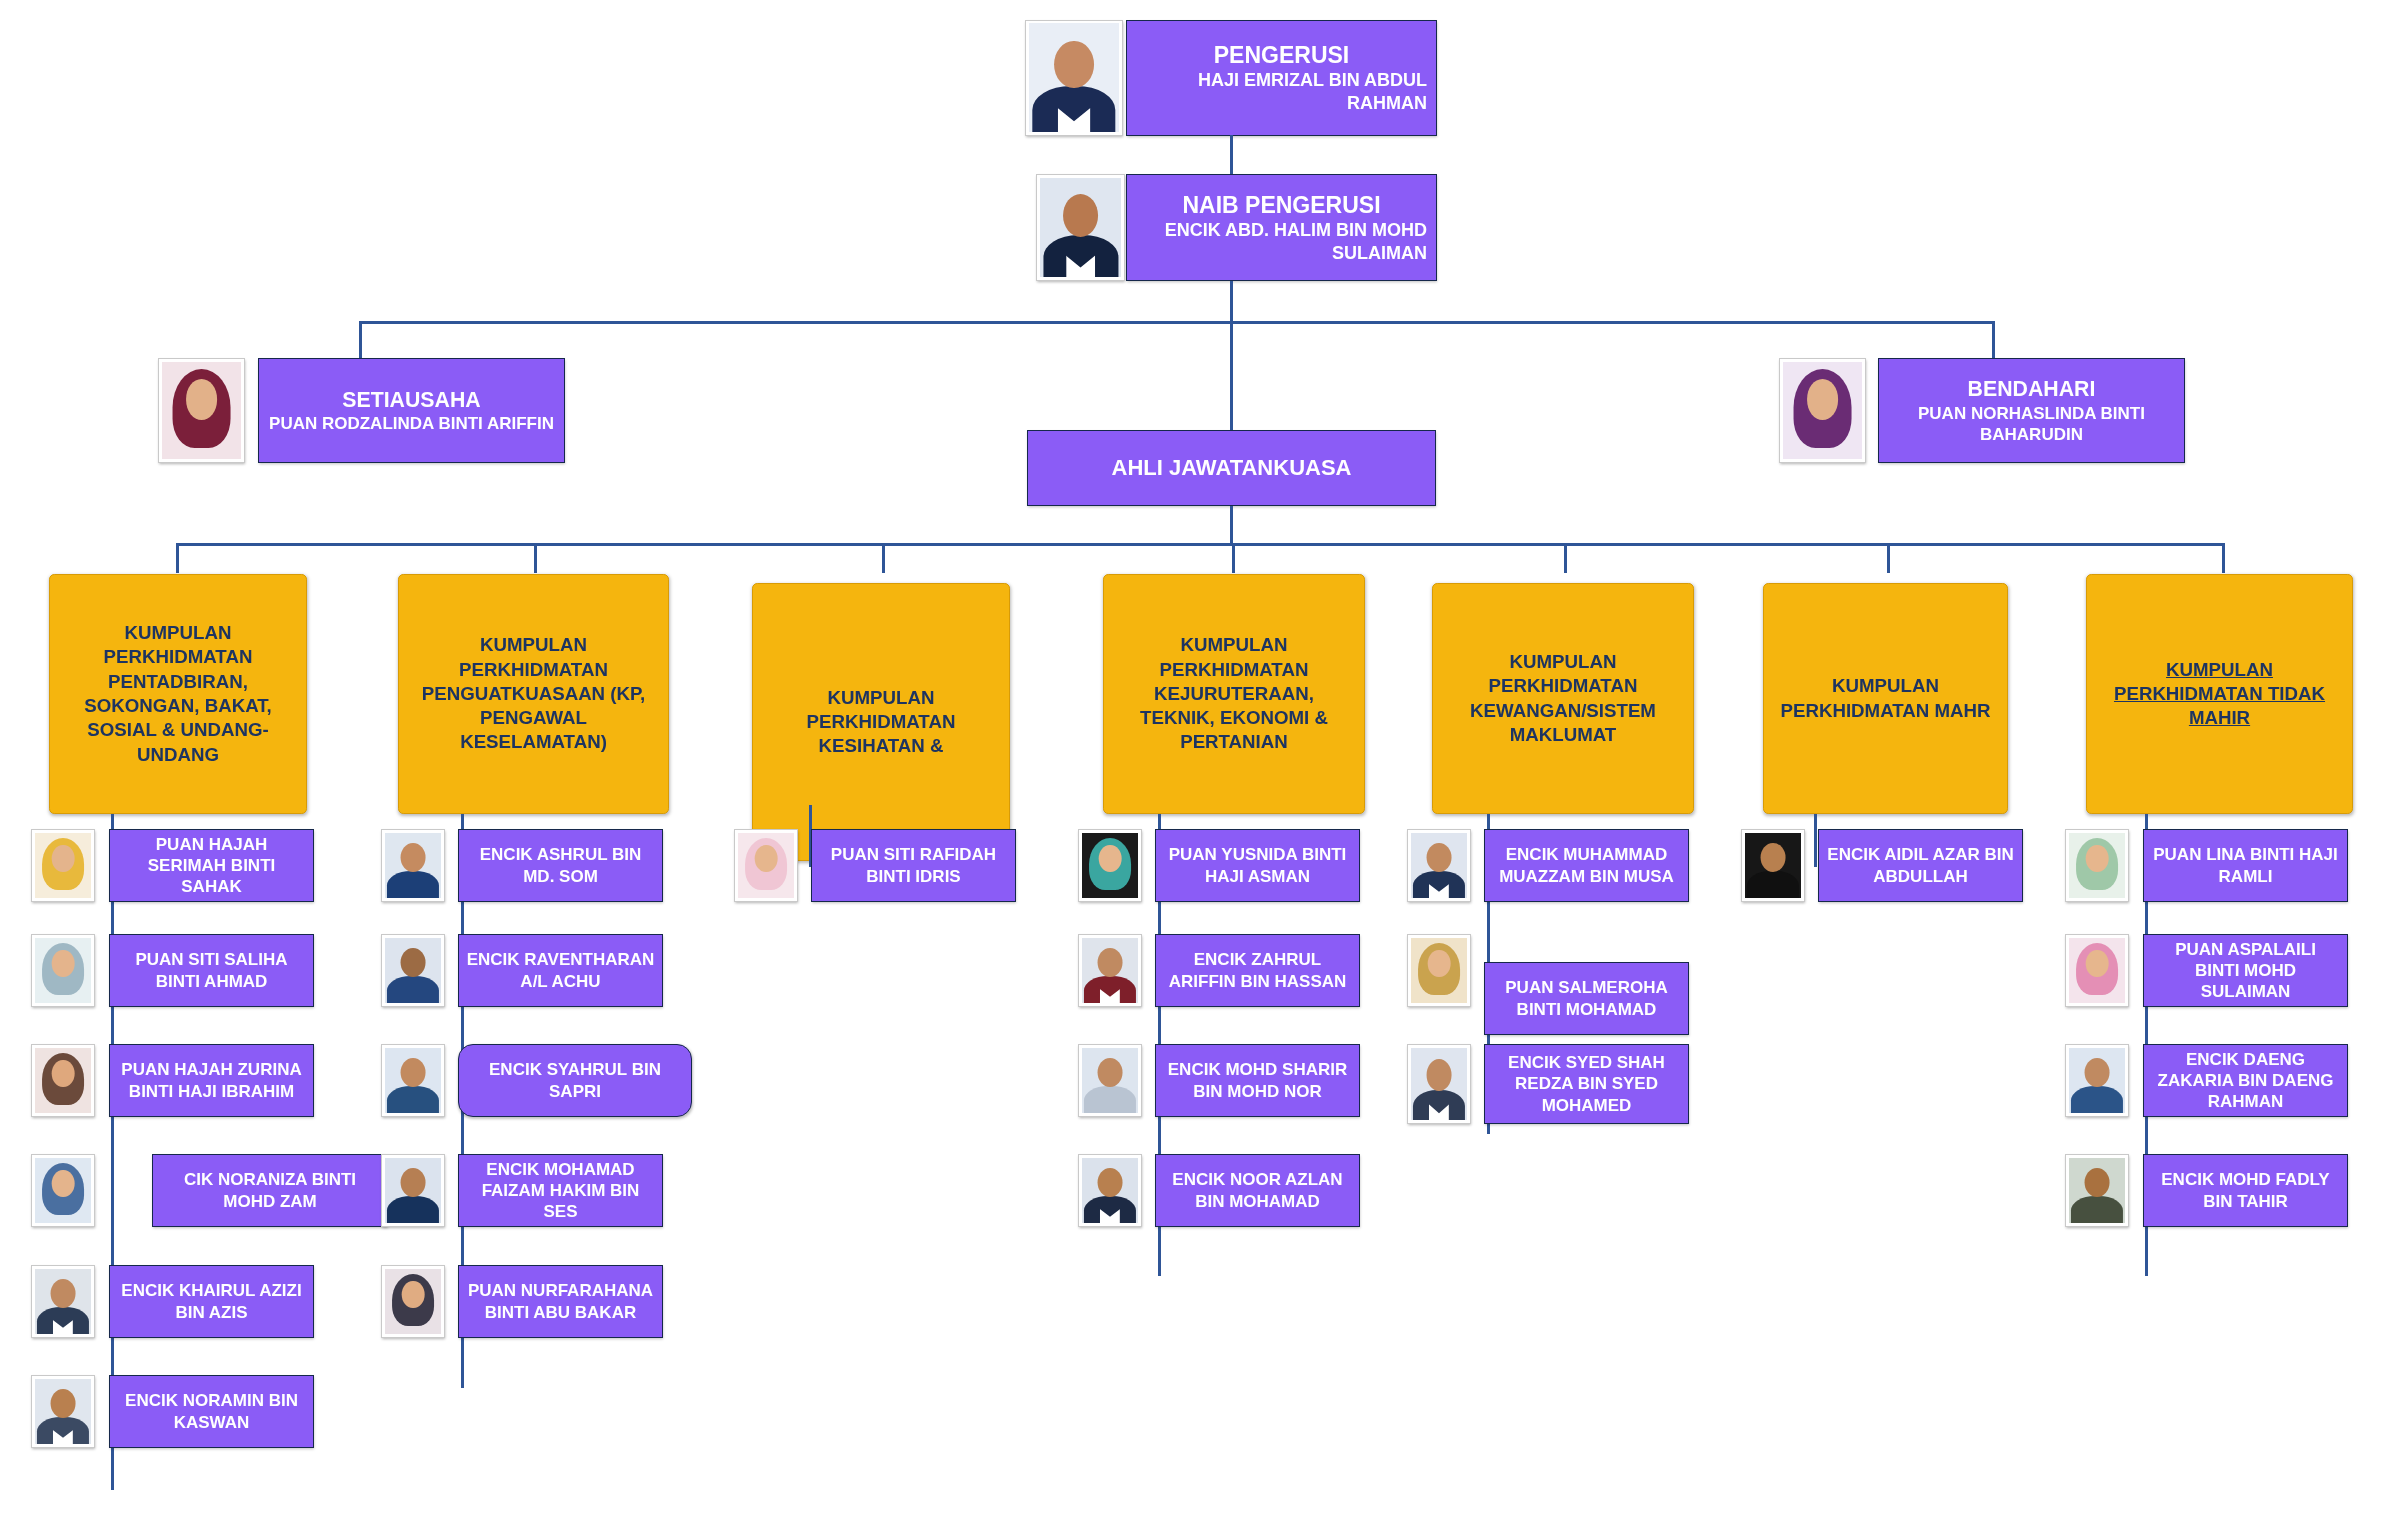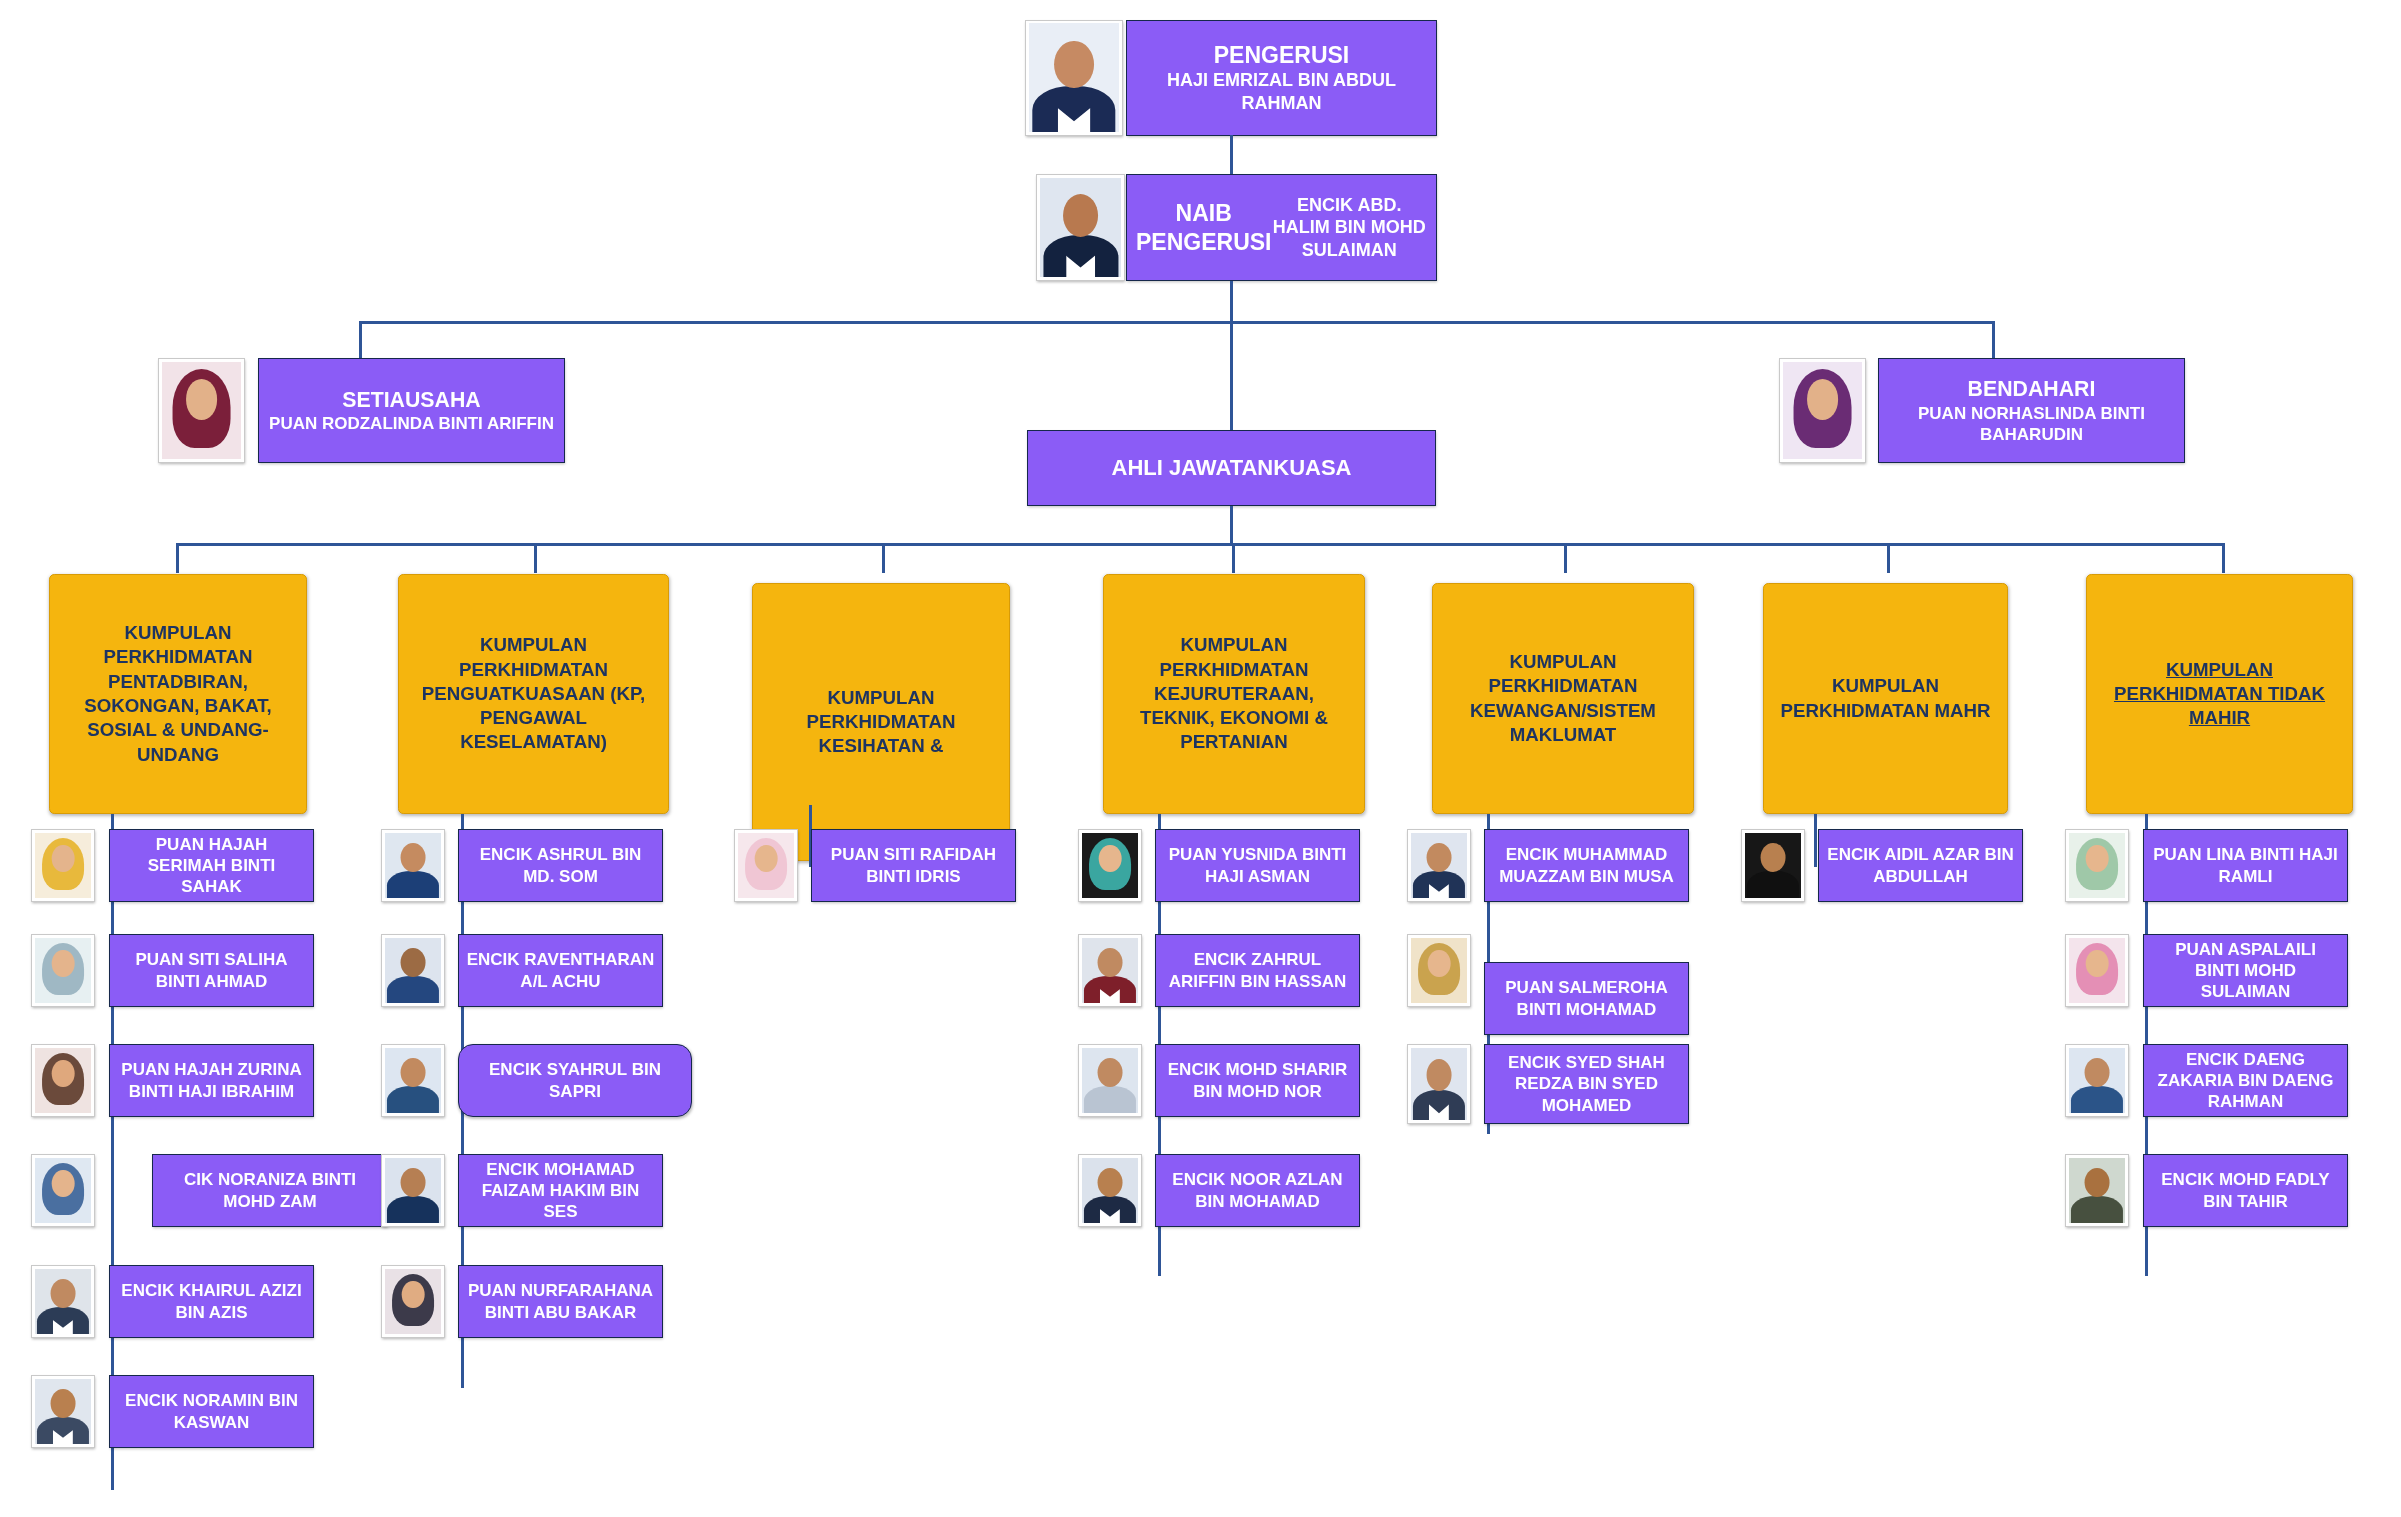--- a/index.html
+++ b/index.html
@@ -61,21 +61,21 @@
   .pp .face{position:absolute;left:50%;top:18%;width:40%;height:42%;border-radius:50%;transform:translateX(-50%);}
   .pp .collar{position:absolute;left:50%;bottom:0;width:36%;height:22%;background:#ffffff;transform:translateX(-50%) rotate(0deg);clip-path:polygon(0 0,50% 55%,100% 0,100% 100%,0 100%);}
 
   
   .ln{position:absolute;background:#2f5597;}
   .lnv{width:2.7px;}
   .lnh{height:2.7px;}
 
   
   .t-top-title{font-size:23px;}
-  .t-top-name{font-size:18px;}
+  .t-top-name{font-size:18px;text-align:right;}
   .t-sec-title{font-size:21.3px;}
   .t-sec-name{font-size:17px;}
   .t-ajk{font-size:22px;}
   .t-grp{font-size:18.7px;}
   .t-mem{font-size:17px;}
 </style>
 </head>
 <body>
 
 <div class="canvas">
@@ -98,21 +98,21 @@
   <div class="photo" style="left:1036px;top:174px;width:89px;height:107px;">
     <div class="inner">
       <div class="pp">
           <div class="bg" style="background:#dfe6f0"></div>
         <div class="body" style="background:#13223f"></div>
         <div class="head" style="background:#b8794f"></div>
         <div class="collar"></div>
       </div>
     </div>
   </div>
-  <div class="navy-box" style="left:1126px;top:174px;width:311px;height:107px;flex-direction:row;padding:5.3px 9px;">
+  <div class="navy-box" style="left:1126px;top:174px;width:311px;height:107px;flex-direction:column;padding:5.3px 9px;">
     <span class="title-line t-top-title">NAIB PENGERUSI</span>
     <span class="sub-line t-top-name">ENCIK ABD. HALIM BIN MOHD SULAIMAN</span>
   </div>
 
   <div class="ln lnv" style="left:1230px;top:135px;height:39px;"></div>
 
   <div class="ln lnv" style="left:1230px;top:281px;height:40px;"></div>
 
   <div class="ln lnh" style="left:359px;top:321px;width:1635px;"></div>
   <div class="ln lnv" style="left:359px;top:321px;height:50px;"></div>

